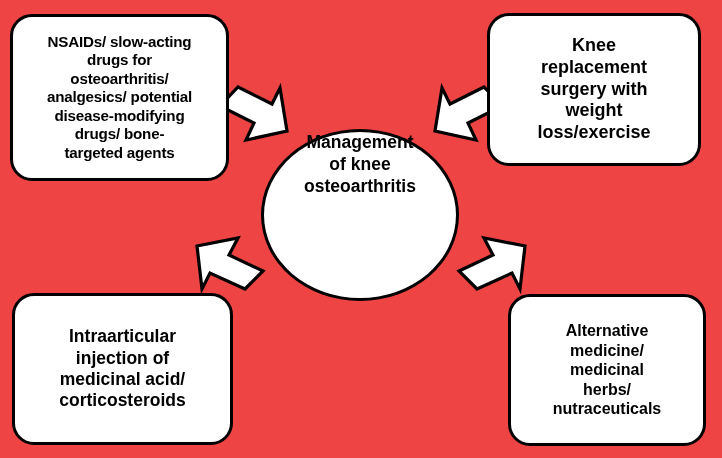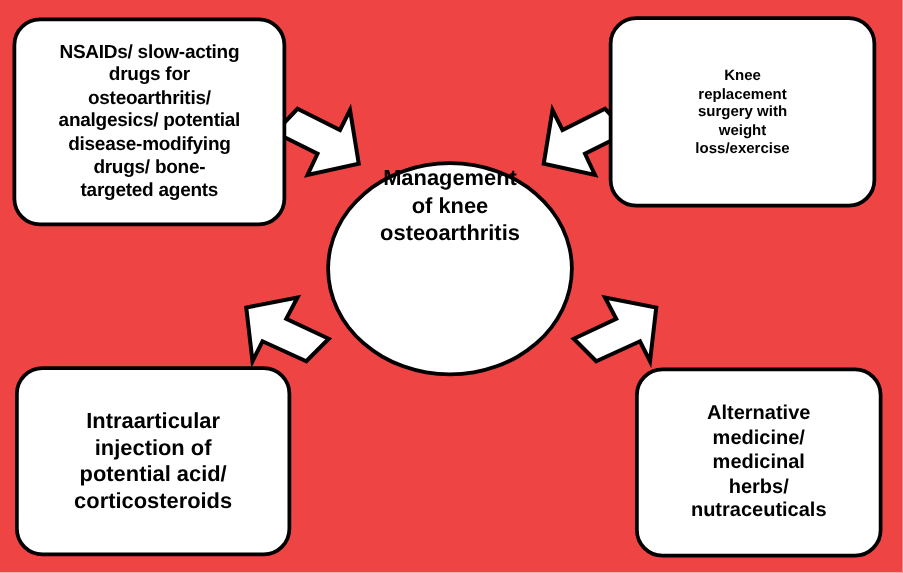--- a/index.html
+++ b/index.html
@@ -48,21 +48,21 @@
     width: 219px;
     height: 167px;
     font-size: 15.2px;
     letter-spacing: -0.2px;
   }
   #box-top-right {
     left: 487px;
     top: 13px;
     width: 214px;
     height: 153px;
-    font-size: 12px;
+    font-size: 18px;
   }
   #box-bottom-left {
     left: 12px;
     top: 293px;
     width: 221px;
     height: 152px;
     font-size: 17.5px;
   }
   #box-bottom-right {
     left: 508px;
@@ -138,21 +138,21 @@
 
   <div id="center-node">
     <span class="node-text">Management
 of knee
 osteoarthritis</span>
   </div>
 
   <div class="node-box" id="box-bottom-left">
     <span class="node-text">Intraarticular
 injection of
-potential acid/
+medicinal acid/
 corticosteroids</span>
   </div>
 
   <div class="node-box" id="box-bottom-right">
     <span class="node-text">Alternative
 medicine/
 medicinal
 herbs/
 nutraceuticals</span>
   </div>

